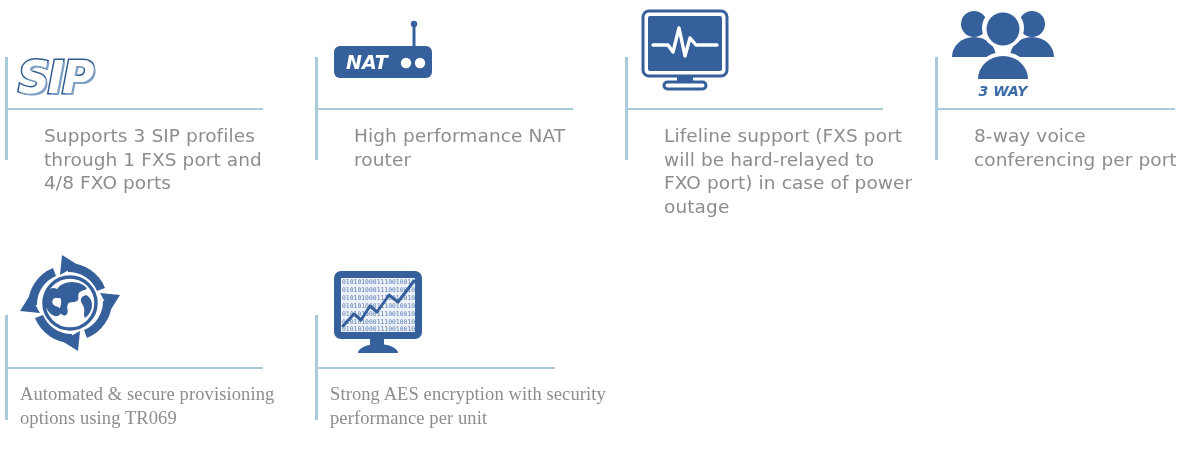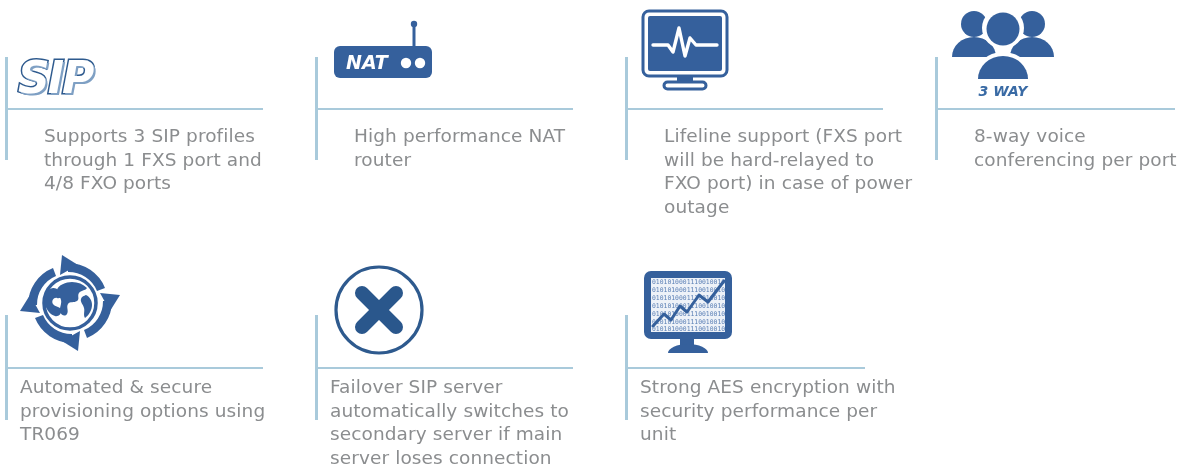--- a/index.html
+++ b/index.html
@@ -57,21 +57,21 @@
   .caption {
     position: absolute;
     left: 20px;
     right: 14px;
     color: #8b8d8f;
     font-size: 18.5px;
     line-height: 23.5px;
     letter-spacing: 0.1px;
   }
   .row1 .caption { top: 124px; margin-left: 24px; }
-  .row2 .caption { top: 140px; }
+  .row2 .caption { top: 148px; font-family: Liberation Serif, serif; }
 
   
   .sip-mark {
     font-family: "DejaVu Sans", "Liberation Sans", sans-serif;
     font-weight: 700;
     font-style: italic;
     font-size: 44px;
     letter-spacing: -2px;
     color: #ffffff;
     -webkit-text-stroke: 3px #2e5a8e;
@@ -183,34 +183,20 @@
           <path d="M34 38 c5 -3 9 1 12 4 c3 3 -2 6 -5 5 c-3 -1 -6 3 -4 6 c2 3 7 2 8 6 c1 4 -3 7 -6 6 c-5 -1 -10 -8 -11 -15 c-1 -5 1 -10 6 -12z"></path>
           <path d="M56 31 c6 0 11 2 15 6 c-2 3 -6 2 -8 5 c-2 3 1 6 -2 8 c-3 2 -7 0 -9 3 c-2 3 1 7 -1 10 c-2 3 -6 1 -7 -2 c-1 -4 2 -8 1 -12 c-1 -4 -5 -6 -4 -10 c1 -5 9 -8 15 -8z"></path>
           <path d="M70 44 c4 2 6 6 6 10 c0 5 -3 10 -7 13 c-2 -3 0 -7 -1 -10 c-1 -4 -4 -6 -3 -9 c1 -3 3 -3 5 -4z"></path>
         </g>
       </svg>
     </div>
     <div class="caption">Automated &amp; secure provisioning options using TR069</div>
   </div>
 
 
-  <div class="cell row2 col3">
-    <div class="vrule"></div>
-    <div class="hrule"></div>
-    <div class="icon-wrap" style="left:22px;top:18px;height:104px;">
-      <svg width="94" height="94" viewBox="0 0 94 94">
-        <circle cx="47" cy="47" r="43" fill="none" stroke="#2e5a8e" stroke-width="3.2"></circle>
-        <g stroke="#2a578c" stroke-width="14" stroke-linecap="round">
-          <line x1="30" y1="30" x2="64" y2="64"></line>
-          <line x1="64" y1="30" x2="30" y2="64"></line>
-        </g>
-      </svg>
-    </div>
-    <div class="caption">Failover SIP server automatically switches to secondary server if main server loses connection</div>
-  </div>
 
   <div class="cell row2 col4">
     <div class="vrule"></div>
     <div class="hrule"></div>
     <div class="icon-wrap" style="left:22px;top:20px;height:100px;">
       <svg width="94" height="86" viewBox="0 0 94 86">
         <defs>
           <clipPath id="screenclip">
             <rect x="9" y="9" width="74" height="54"></rect>
           </clipPath>

